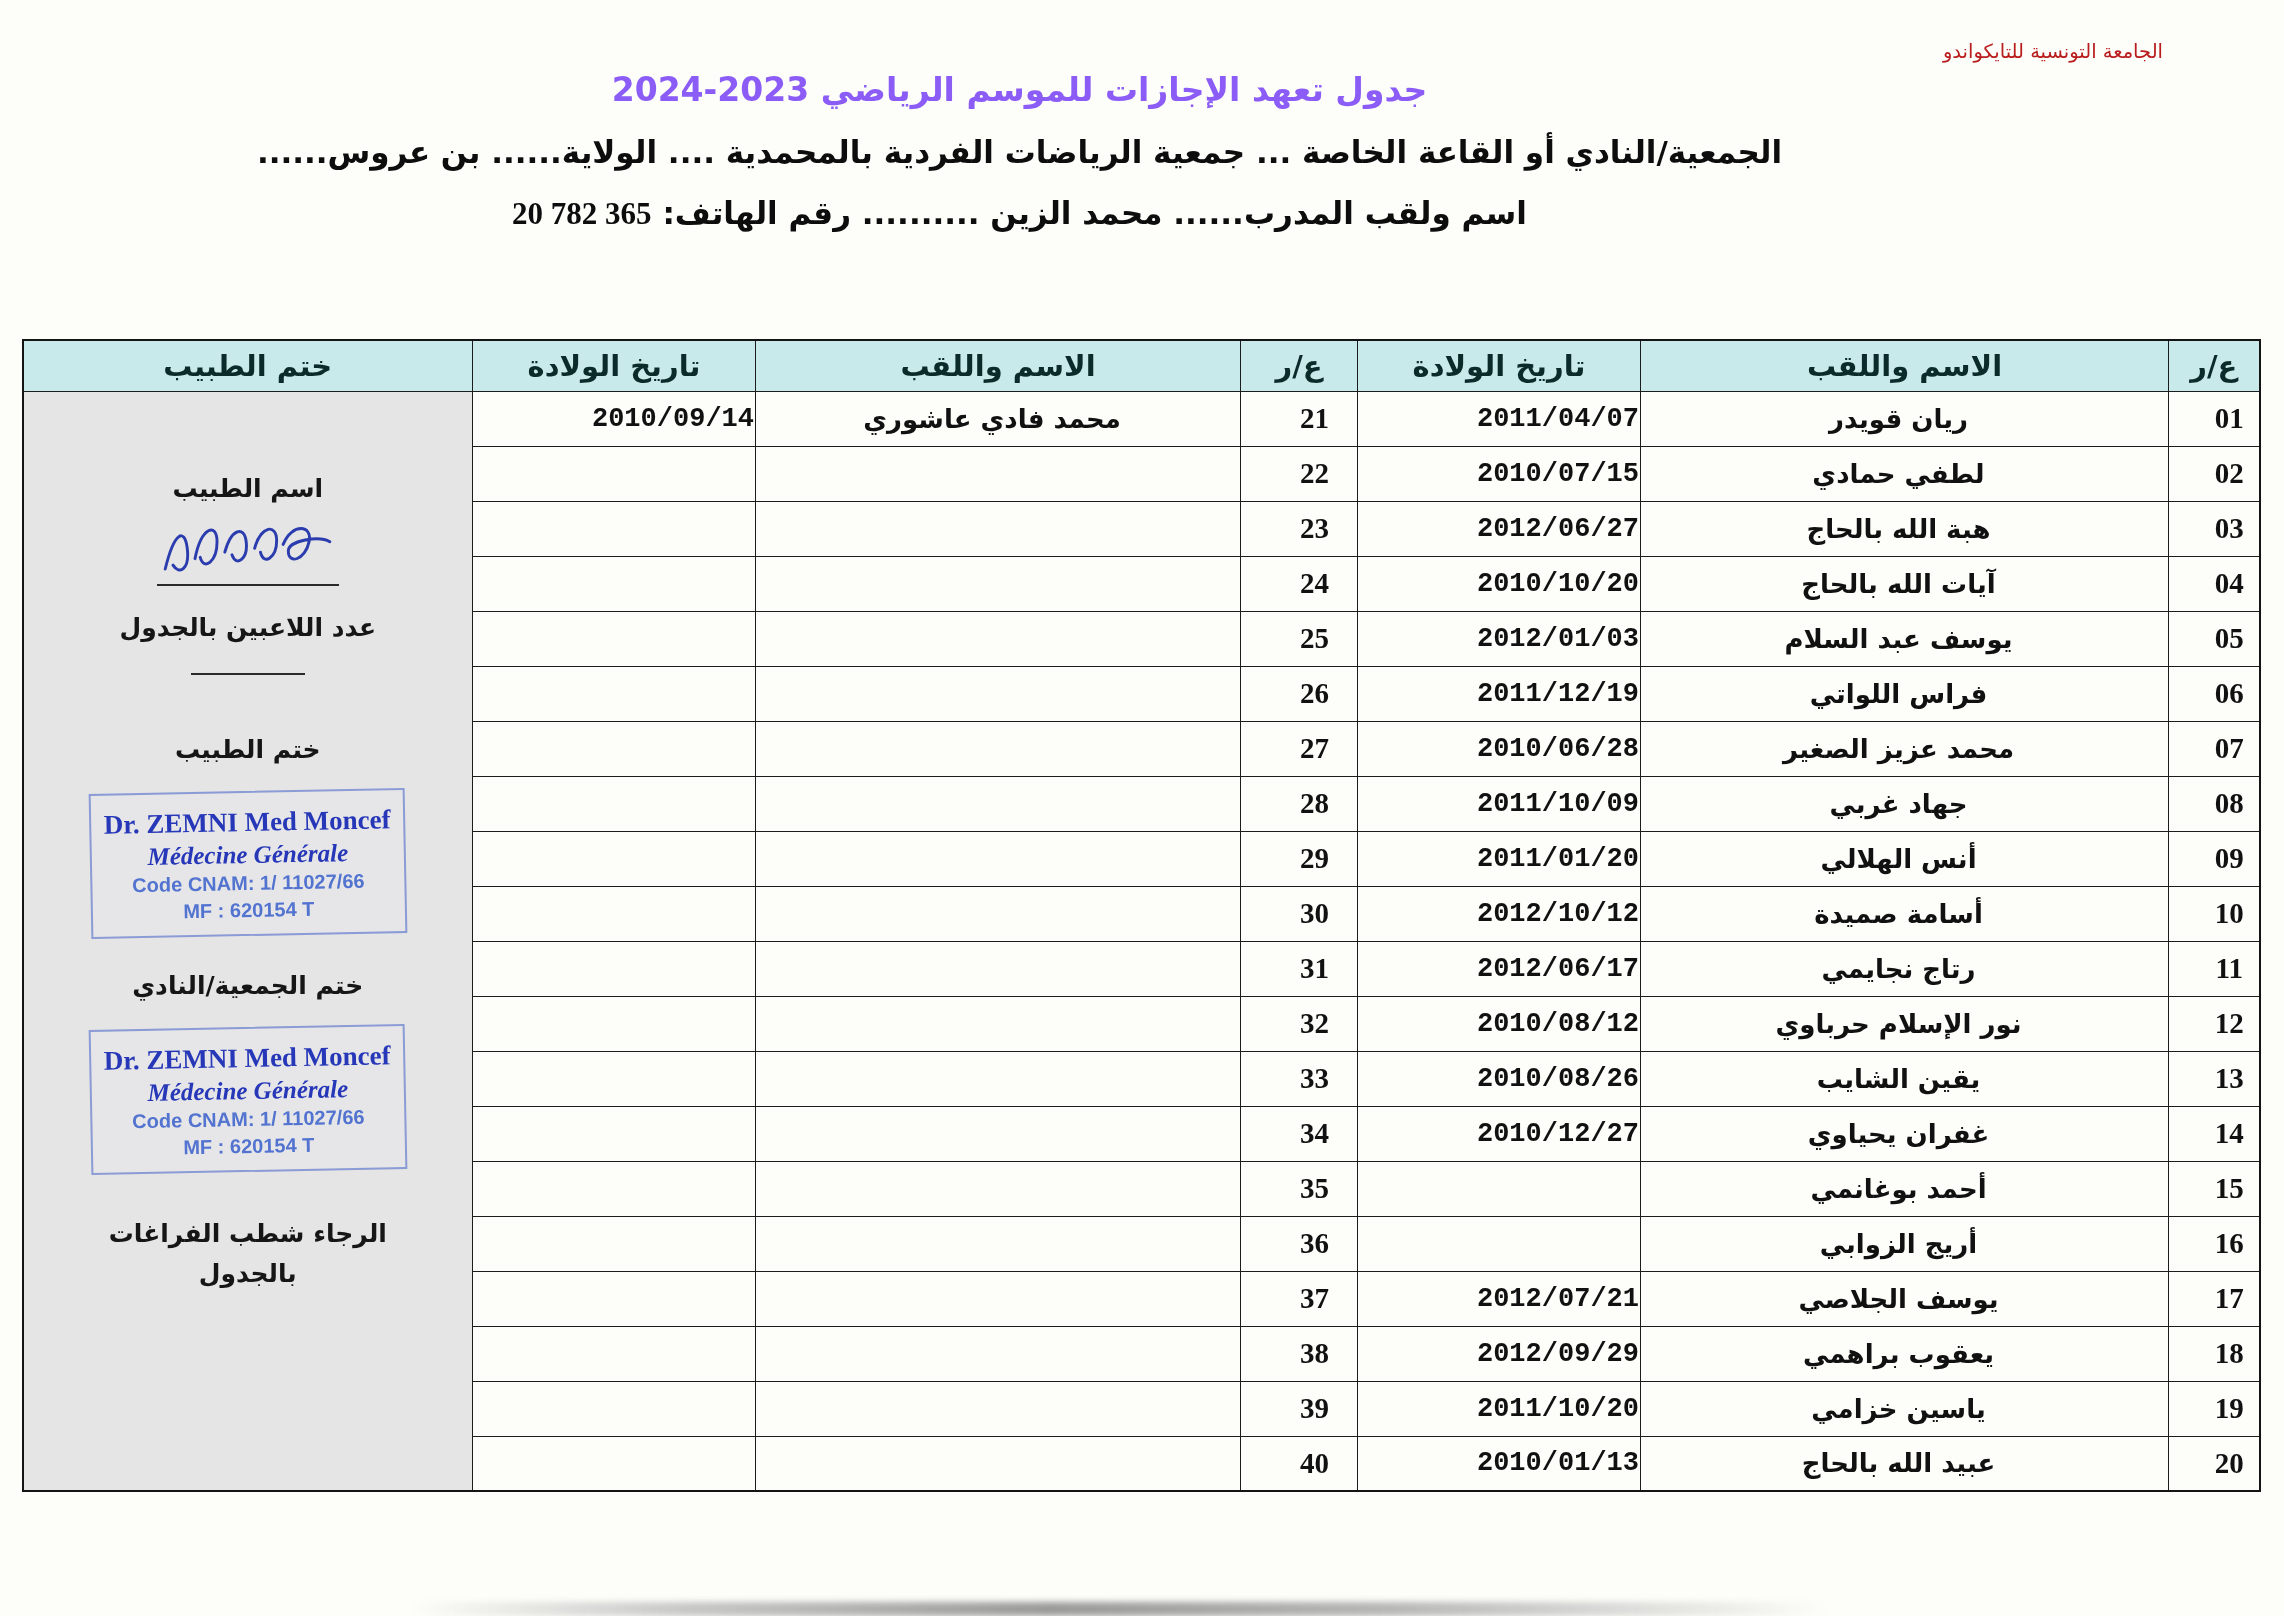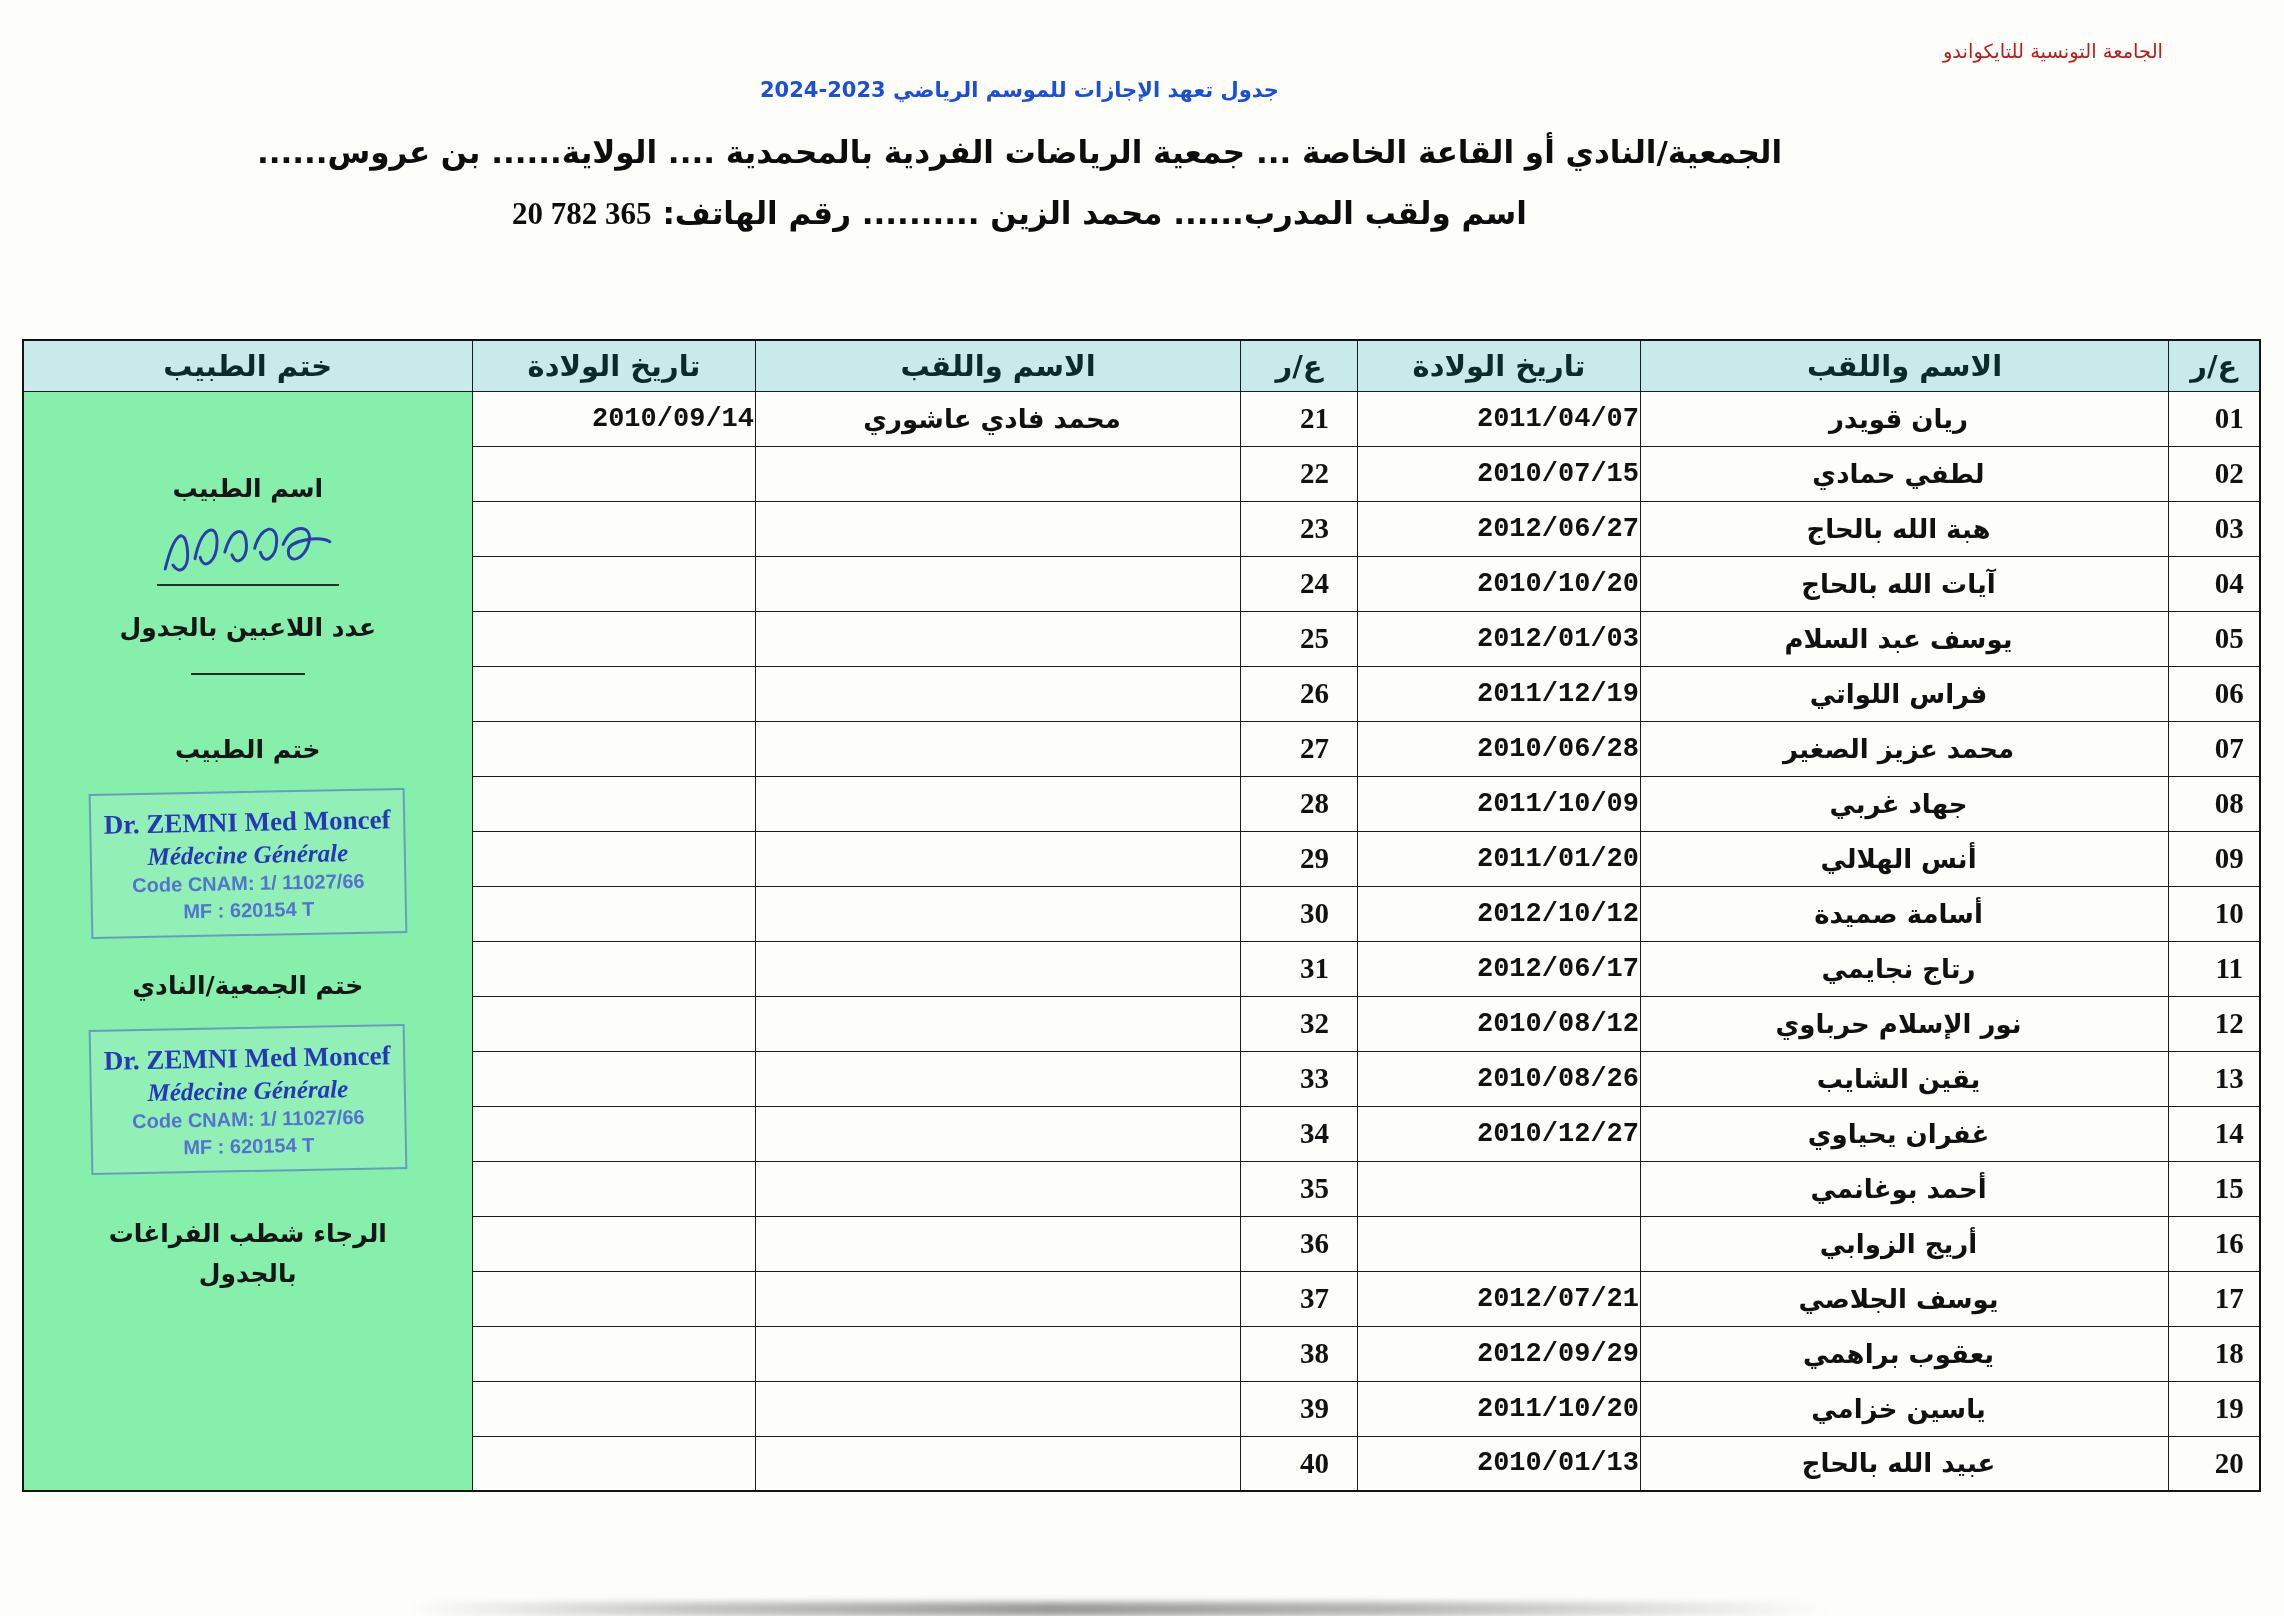--- a/index.html
+++ b/index.html
@@ -23,21 +23,21 @@
     font-weight: normal;
     text-align: center;
   }
   .header-block {
     width: 2039px;
     margin-right: 245px;
     padding-top: 70px;
     text-align: center;
   }
   .header-line { line-height: 40px; margin-bottom: 21.5px; font-weight: bold; }
-  .doc-title   { font-size: 21px; color: #1d4ed8; }
+  .doc-title   { font-size: 33px; color: #8b5cf6; }
   .doc-warning { font-size: 32px; color: var(--warning-red, #fb0007); }
   .club-line   { font-size: 31px; color: #0d0d0d; }
   .coach-line  { font-size: 31px; color: #0d0d0d; }
   .phone { font-family: "Liberation Serif", serif; }
 
   table.license-table {
     position: absolute;
     top: 339px;
     right: 23.5px;
     width: 2238px;
@@ -53,21 +53,21 @@
     font-weight: bold;
     height: 51px;
     color: #0b2b2b;
     text-align: center;
   }
   td { height: 55px; }
   td.num  { text-align: center; font-family: "Liberation Serif", serif; font-weight: bold; font-size: 29px; padding-left: 32px; }
   td.name { text-align: center; padding-right: 13px; font-weight: bold; font-size: 26px; }
   td.dob  { text-align: right; font-family: Liberation Mono, monospace; font-weight: bold; font-size: 27px; }
 
-  td.stamp-cell { vertical-align: top; background: #86efac; }
+  td.stamp-cell { vertical-align: top; background: #e5e5e5; }
   .stamp-col {
     display: flex;
     flex-direction: column;
     align-items: center;
     padding-top: 81px;
     width: 100%;
   }
   .stamp-label { font-size: 25px; font-weight: bold; color: #161616; text-align: center; }
   .signature-wrap { margin-top: 5.2px; height: 85px; display: flex; align-items: flex-end; }
   .sig-line   { width: 182px; border-bottom: 2.6px solid #2a2a2a; margin-top: -9px; }

